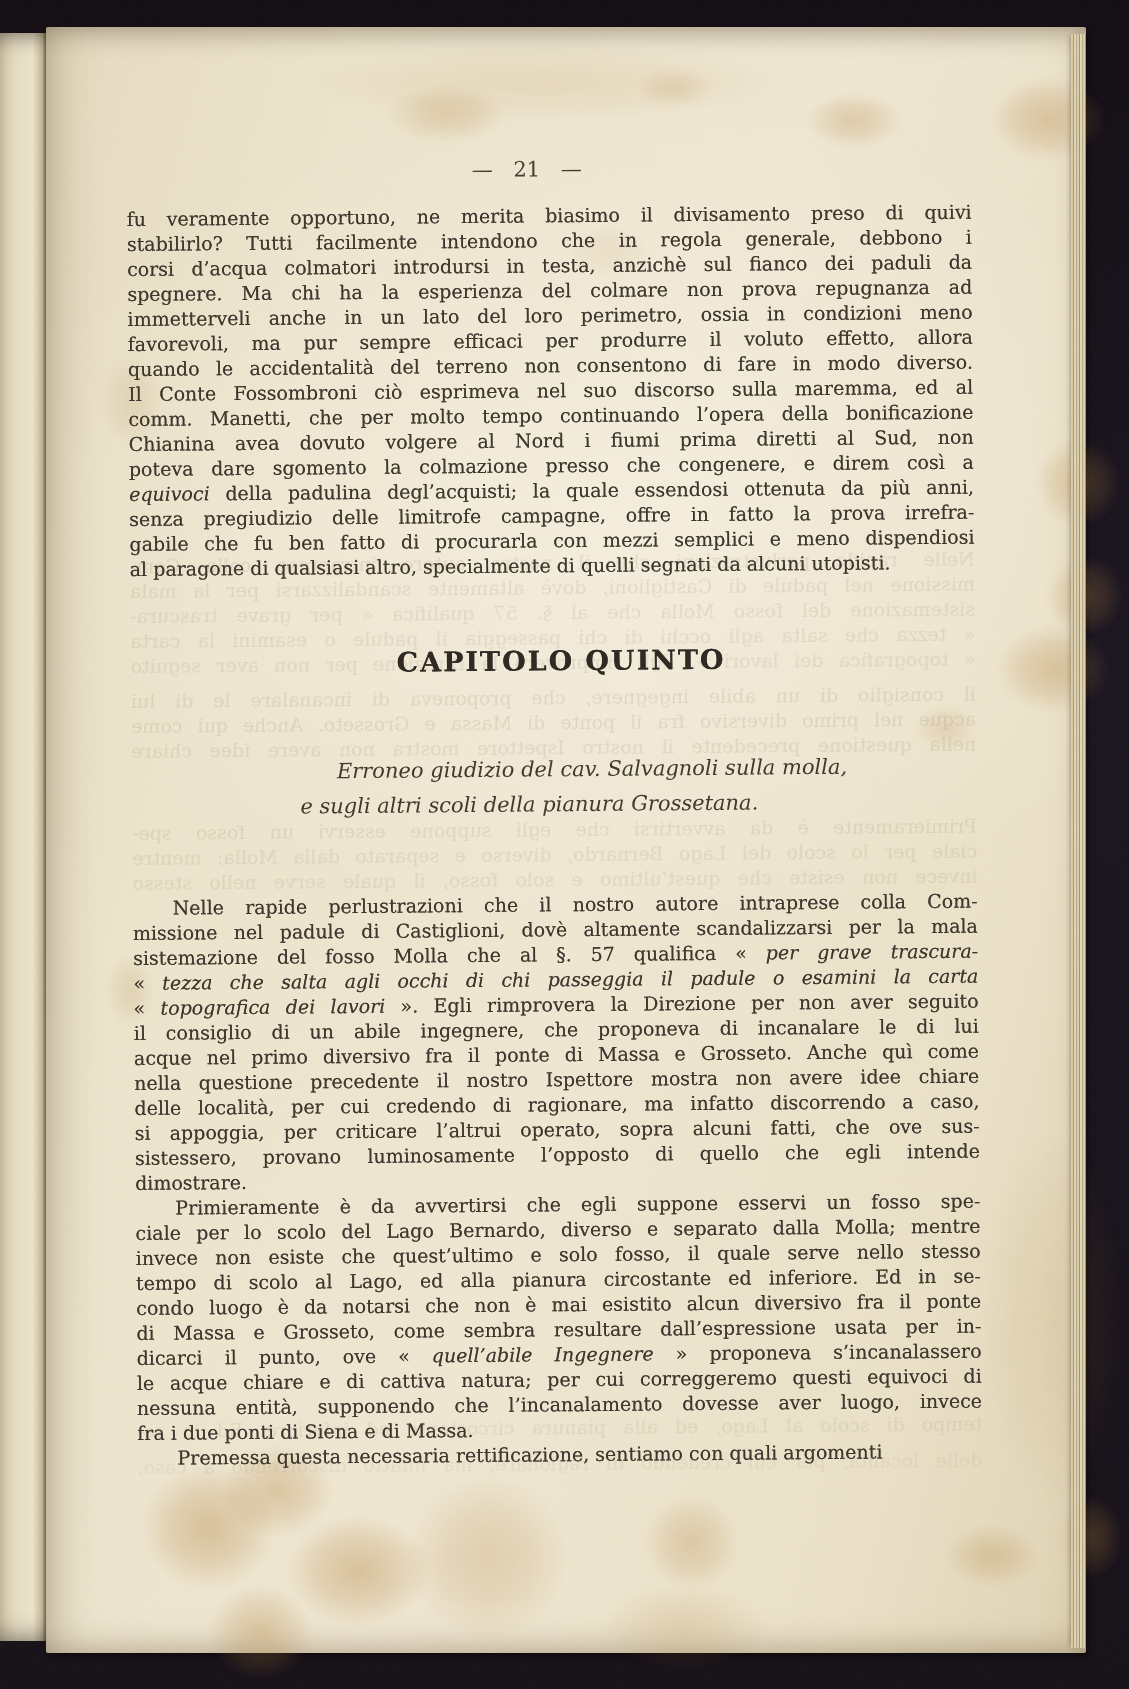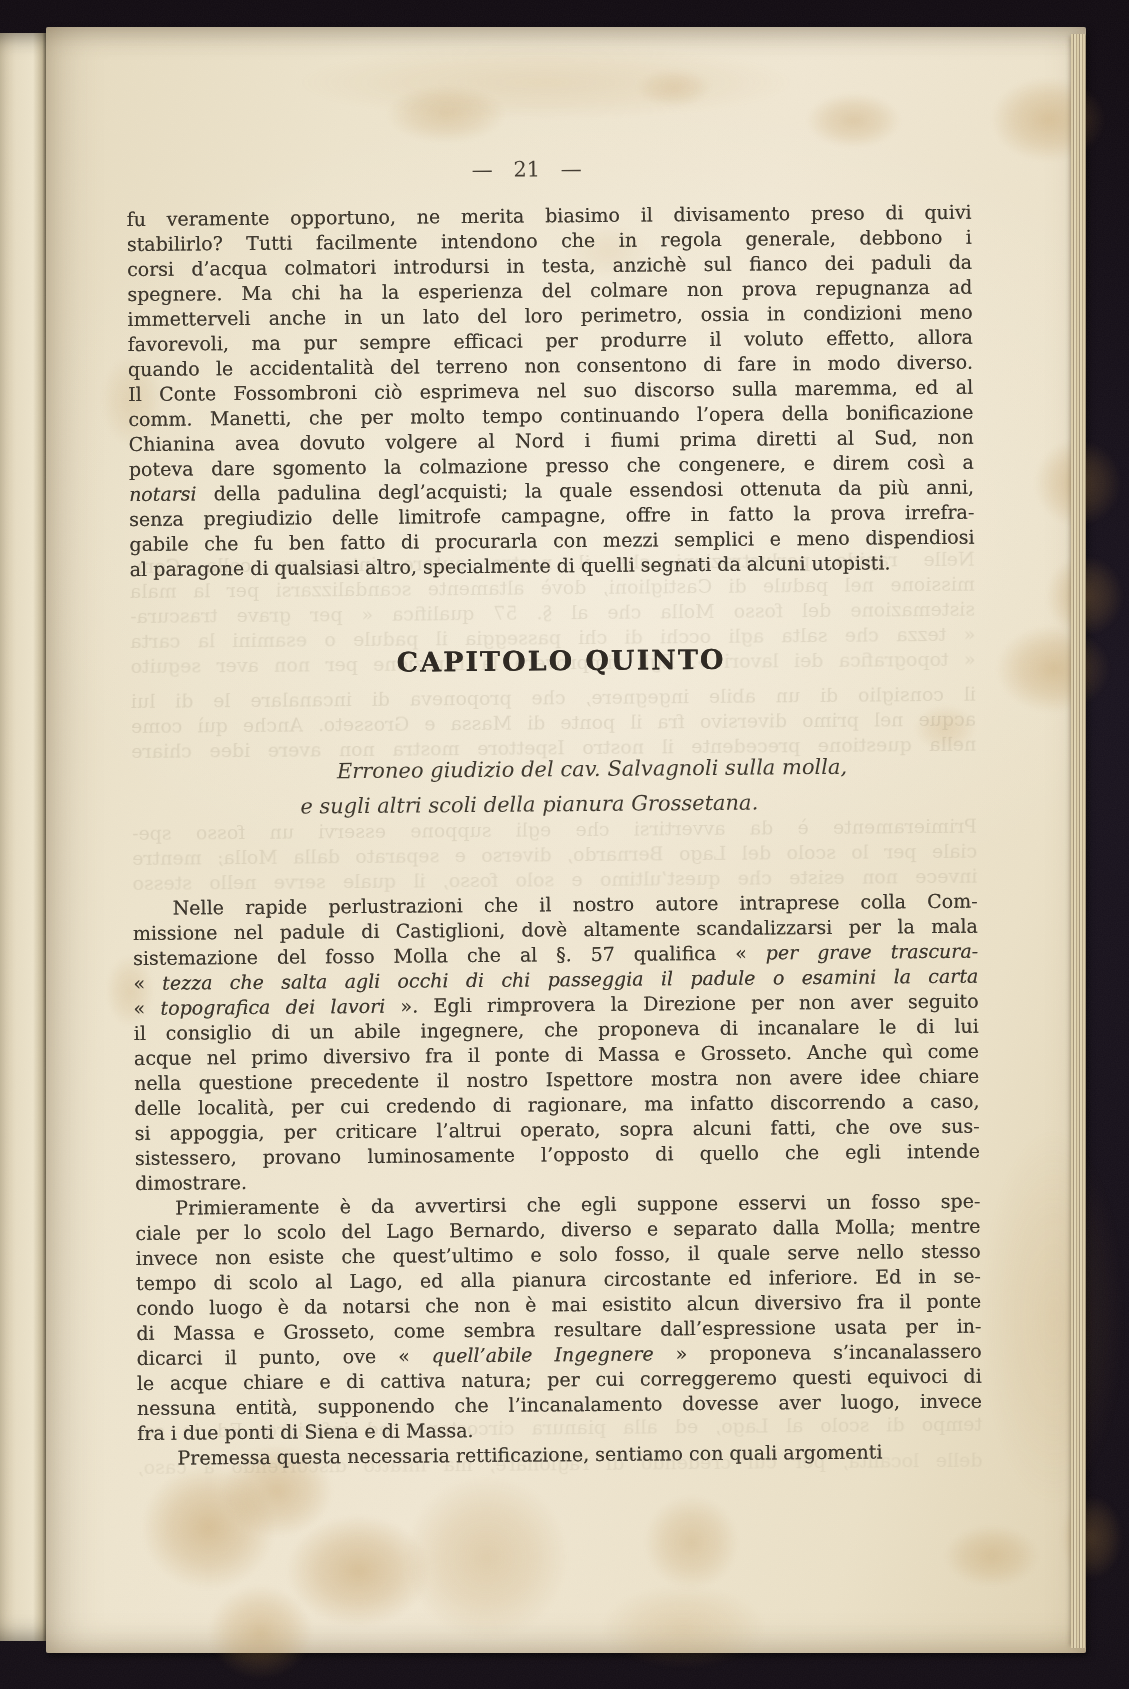--- a/index.html
+++ b/index.html
@@ -104,21 +104,21 @@
           <div class="line">stabilirlo? Tutti facilmente intendono che in regola generale, debbono i</div>
           <div class="line">corsi d’acqua colmatori introdursi in testa, anzichè sul fianco dei paduli da</div>
           <div class="line">spegnere. Ma chi ha la esperienza del colmare non prova repugnanza ad</div>
           <div class="line">immetterveli anche in un lato del loro perimetro, ossia in condizioni meno</div>
           <div class="line">favorevoli, ma pur sempre efficaci per produrre il voluto effetto, allora</div>
           <div class="line">quando le accidentalità del terreno non consentono di fare in modo diverso.</div>
           <div class="line">Il Conte Fossombroni ciò esprimeva nel suo discorso sulla maremma, ed al</div>
           <div class="line">comm. Manetti, che per molto tempo continuando l’opera della bonificazione</div>
           <div class="line">Chianina avea dovuto volgere al Nord i fiumi prima diretti al Sud, non</div>
           <div class="line">poteva dare sgomento la colmazione presso che congenere, e direm così a</div>
-          <div class="line"><i>notarsi</i> della padulina degl’acquisti; la quale essendosi ottenuta da più anni,</div>
+          <div class="line"><i>equivoci</i> della padulina degl’acquisti; la quale essendosi ottenuta da più anni,</div>
           <div class="line">senza pregiudizio delle limitrofe campagne, offre in fatto la prova irrefra-</div>
           <div class="line">gabile che fu ben fatto di procurarla con mezzi semplici e meno dispendiosi</div>
           <div class="line lastline">al paragone di qualsiasi altro, specialmente di quelli segnati da alcuni utopisti.</div>
         </div>
       <h1 class="chapter">CAPITOLO QUINTO</h1>
       <div class="subtitle">
         <div class="subtitle-line">Erroneo giudizio del cav. Salvagnoli sulla molla,</div>
         <div class="subtitle-line">e sugli altri scoli della pianura Grossetana.</div>
       </div>
       <div class="para bodytext" id="para-rest">

